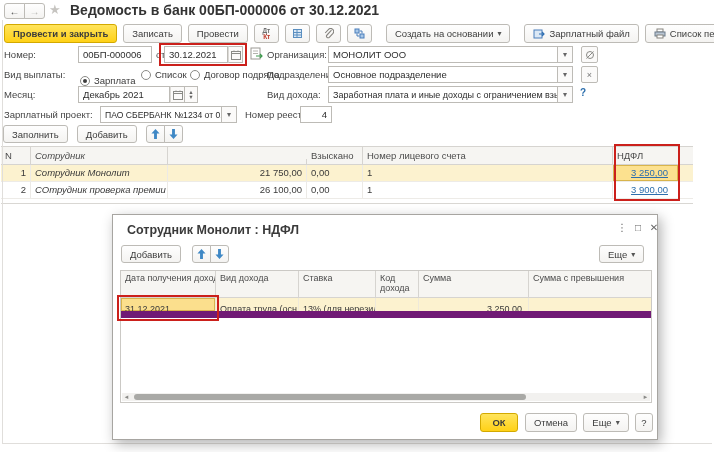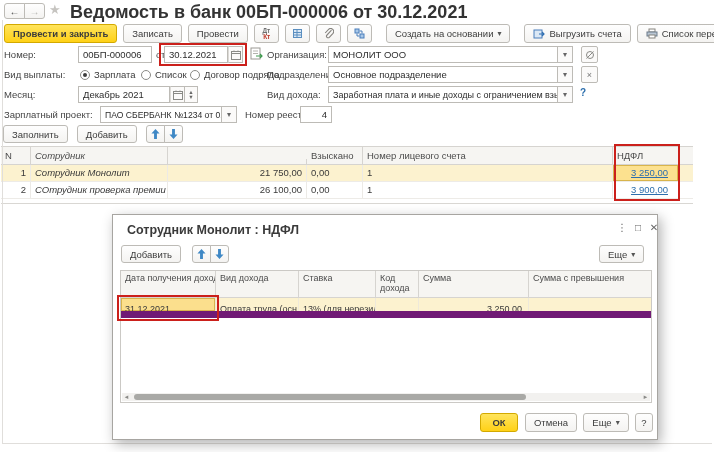--- a/index.html
+++ b/index.html
@@ -89,21 +89,21 @@
 
   <div class="abs" style="left:4px;top:3px;display:flex;">
     <div class="btn" style="height:16px;width:21px;padding:0;border-radius:3px 0 0 3px;font-size:10px;color:#4a4a4a;">
         <span>←</span>
       </div>
     <div class="btn" style="height:16px;width:21px;padding:0;border-radius:0 3px 3px 0;margin-left:-1px;font-size:10px;color:#b8b6b2;">
         <span>→</span>
       </div>
   </div>
   <div class="abs" style="left:49px;top:2px;font-size:13px;color:#c6c4c0;cursor:pointer;">★</div>
-  <div class="abs" style="left:70px;top:2px;font-size:18px;font-weight:bold;color:#333;">Ведомость в банк 00БП-000006 от 30.12.2021</div>
+  <div class="abs" style="left:70px;top:2px;font-size:14px;font-weight:bold;color:#333;">Ведомость в банк 00БП-000006 от 30.12.2021</div>
 
   <div id="toolbar">
     <div class="btn yellow">
       <span>Провести и закрыть</span>
     </div>
     <div class="btn">
       <span>Записать</span>
     </div>
     <div class="btn">
       <span>Провести</span>
@@ -147,21 +147,21 @@
       <span class="chev">▾</span>
     </div>
     <div class="tb-gap"></div>
     <div class="btn">
       <span class="ic">
         <svg width="12" height="11">
             <rect x="1" y="2" width="8" height="8" fill="#dbe8f5" stroke="#4a7ebb"></rect>
             <path d="M6 6 L11 6 M9 4 L11 6 L9 8" fill="none" stroke="#2f6fb2" stroke-width="1.2"></path>
           </svg>
       </span>
-      <span>Выгрузить счета</span>
+      <span>Зарплатный файл</span>
     </div>
     <div class="btn">
       <span class="ic">
         <svg width="12" height="11">
             <rect x="3" y="1" width="6" height="3" fill="#fff" stroke="#86847f"></rect>
             <rect x="1" y="4" width="10" height="4" fill="#b9c6d4" stroke="#6c7b8a"></rect>
             <rect x="3" y="7" width="6" height="3" fill="#fff" stroke="#86847f"></rect>
           </svg>
       </span>
       <span>Список перечислений</span>
@@ -206,21 +206,21 @@
   <div class="sqbtn abs" style="left:577px;top:46px;">
     <span class="ic">
       <svg width="10" height="10">
           <circle cx="5" cy="5" r="3.5" fill="none" stroke="#8a8a86"></circle>
           <line x1="1.5" y1="8.5" x2="8.5" y2="1.5" stroke="#8a8a86"></line>
         </svg>
     </span>
   </div>
 
   <div class="lbl" style="left:4px;top:66px;">Вид выплаты:</div>
-  <div class="radioitem" style="left:80px;top:66px;">
+  <div class="radioitem" style="left:80px;top:72px;">
     <span class="radio sel"></span>
     <span>Зарплата</span>
   </div>
   <div class="radioitem" style="left:141px;top:66px;">
     <span class="radio"></span>
     <span>Список</span>
   </div>
   <div class="radioitem" style="left:190px;top:66px;">
     <span class="radio"></span>
     <span>Договор подряда</span>

